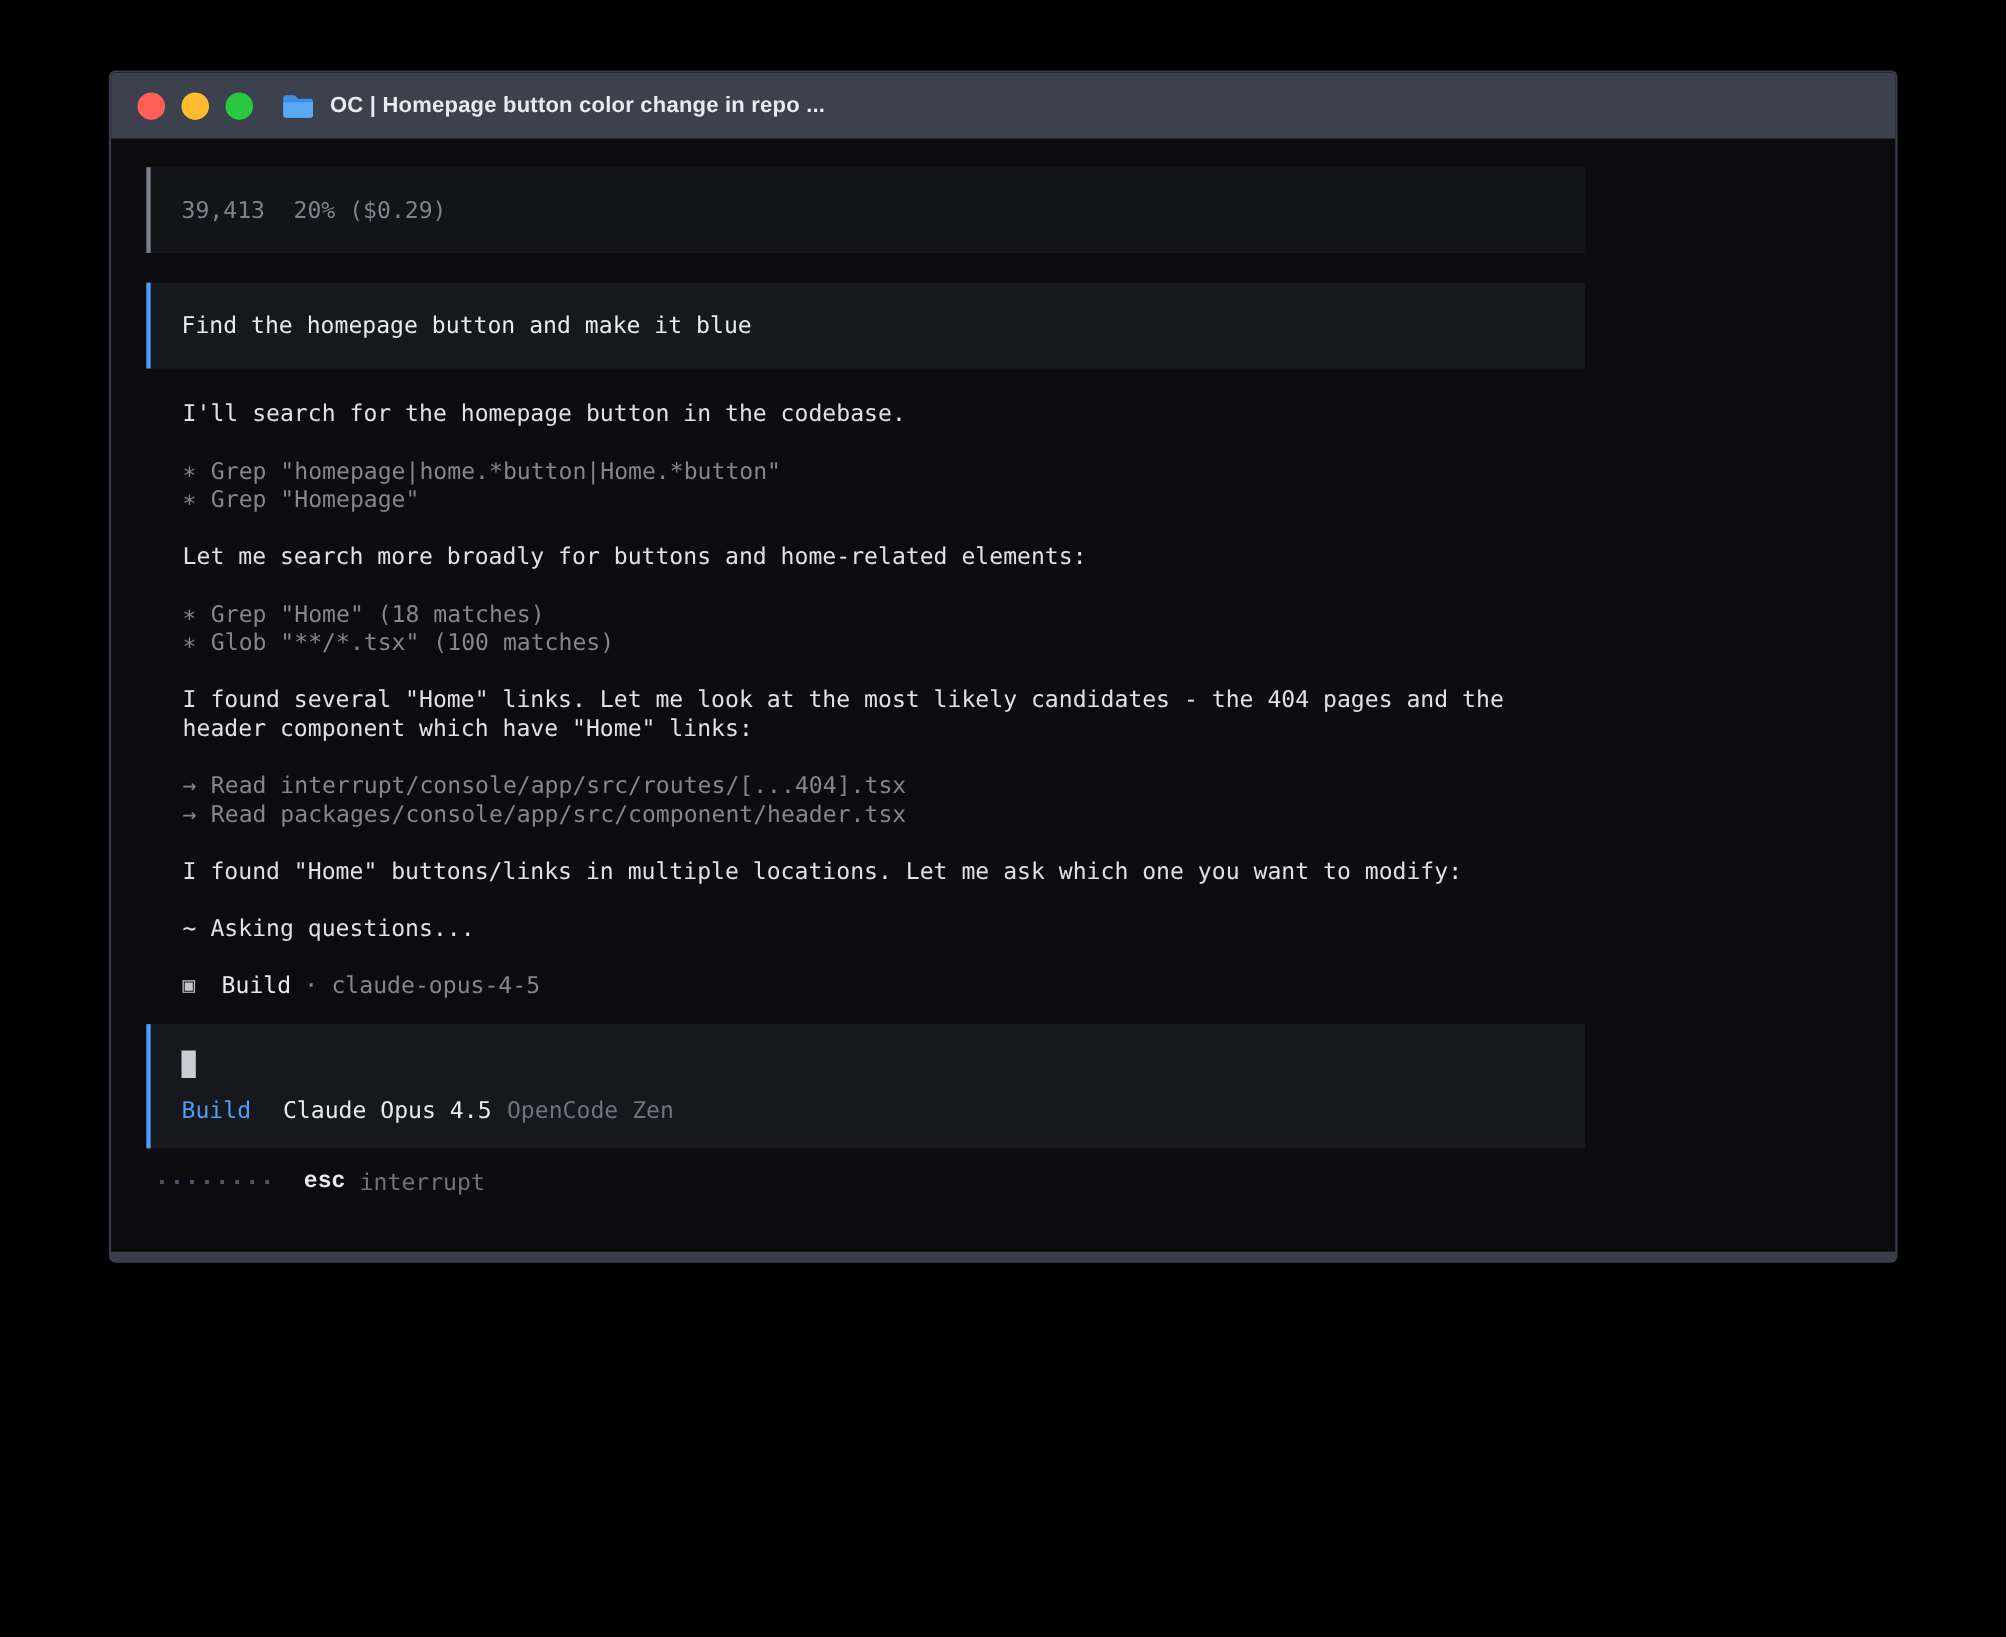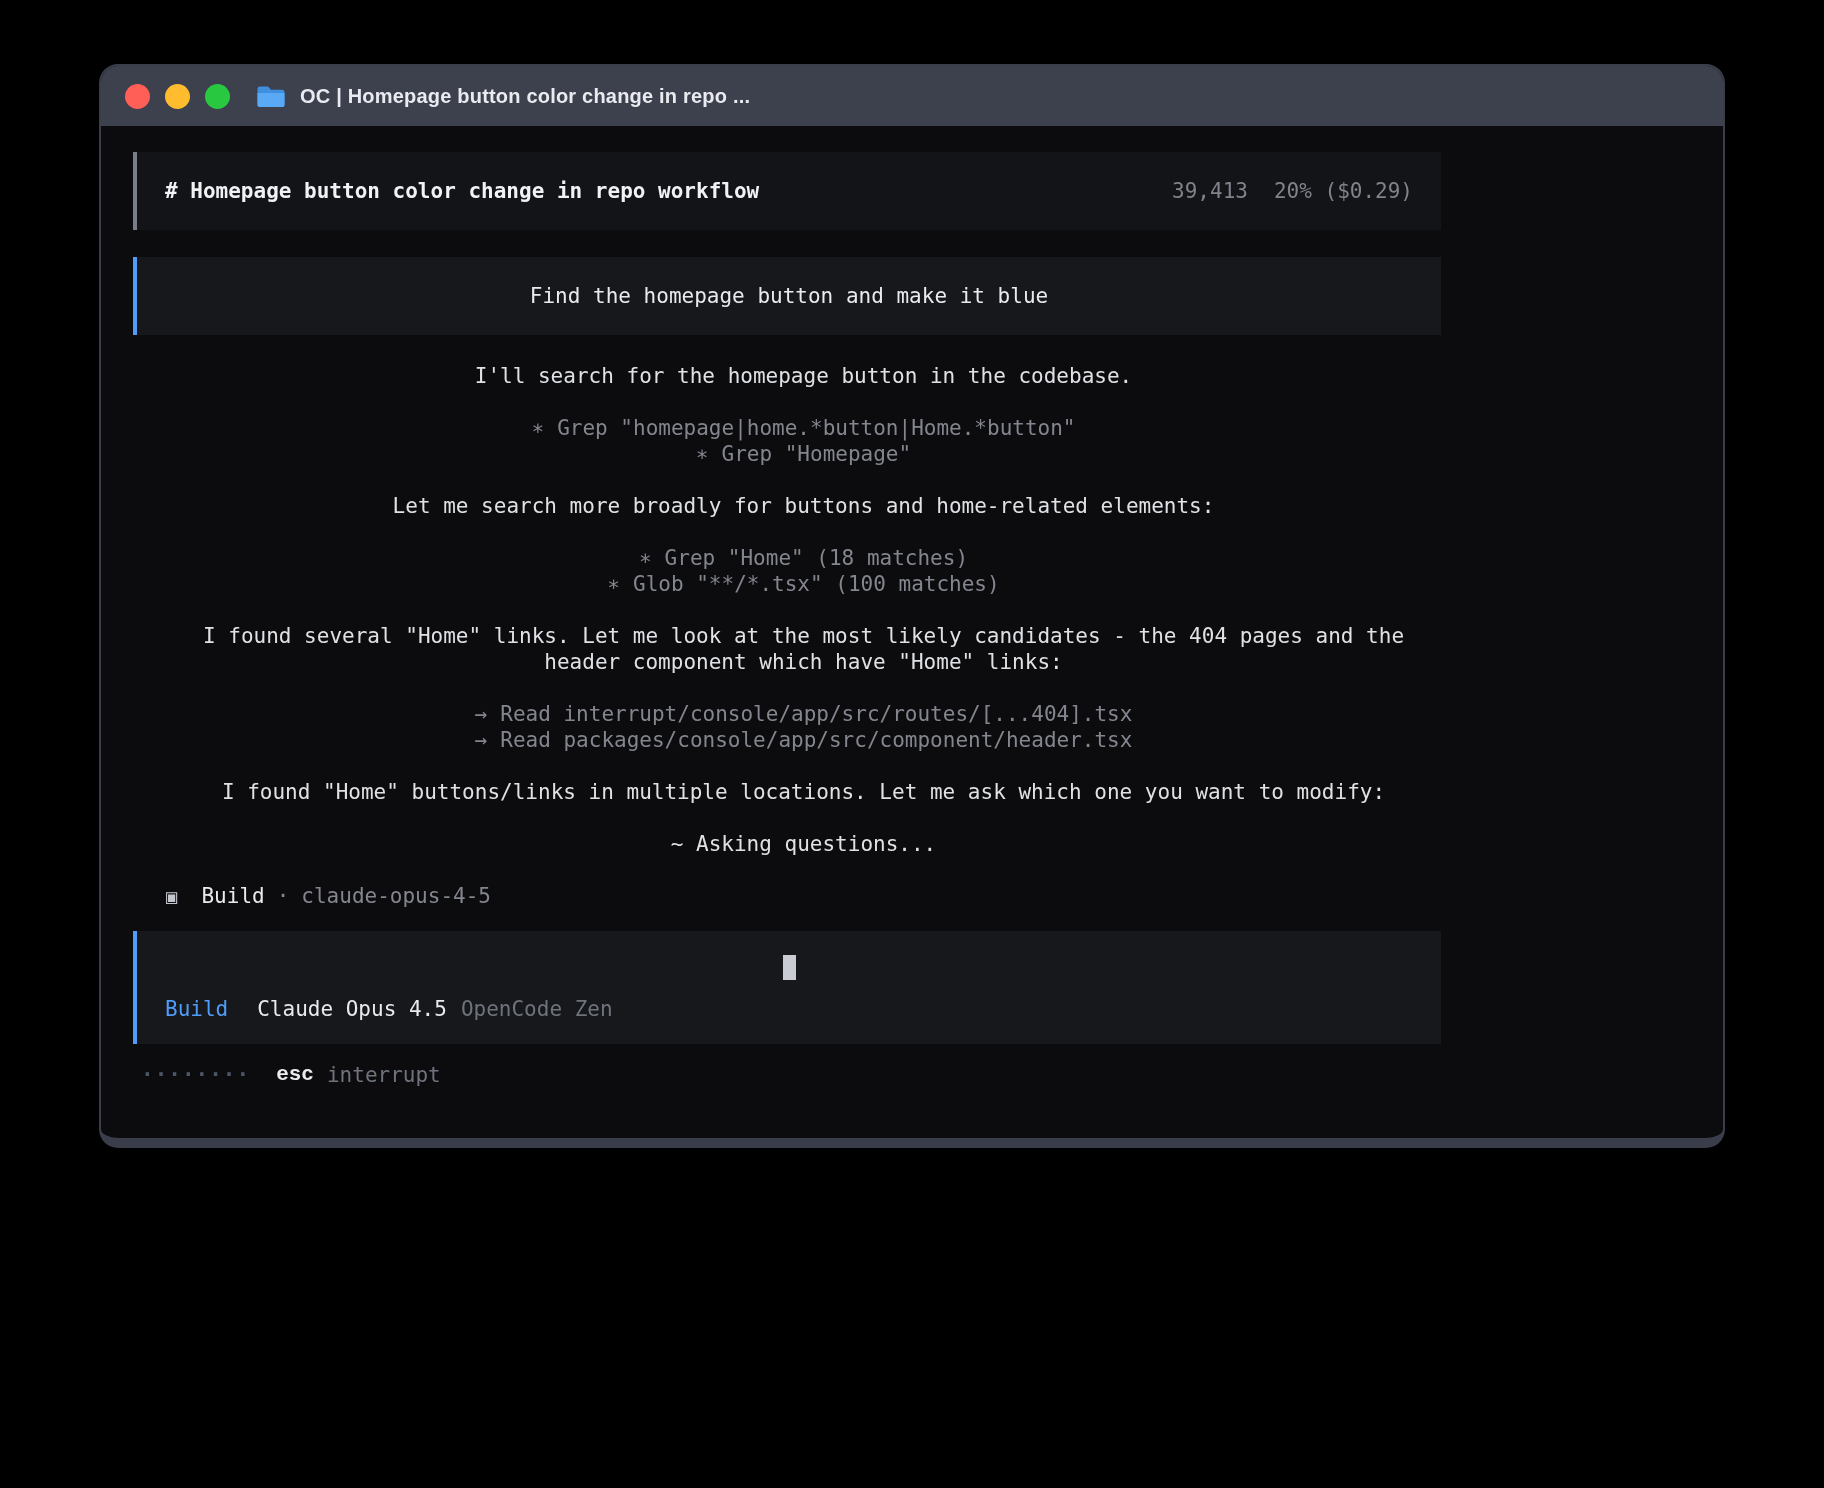--- a/index.html
+++ b/index.html
@@ -8,23 +8,23 @@
     width:1824px; height:1488px;
     font-family:"DejaVu Sans Mono", monospace;
     overflow:hidden;
   }
   .window {
     width:1626px; height:1084px;
     margin:64px auto 0;
     background:#0c0c0e;
     border:2px solid #3a3e4b;
     border-bottom-width:10px;
-    border-radius:19px;
+    border-radius:6px;
     overflow:hidden;
-    display:flex; flex-direction:column;text-align:center;
+    display:flex; flex-direction:column;
   }
   .titlebar {
     flex:none; height:60px;
     background:#3d414e;
     display:flex; align-items:center;
     padding:0 24px;
     font-family:"Liberation Sans", sans-serif;
   }
   .lights { display:flex; gap:15px; }
   .light { width:25px; height:25px; border-radius:50%; border:none; padding:0; cursor:default; }
@@ -115,21 +115,20 @@
           <path d="M1.5 9 h27 v11.5 q0 2.5-2.5 2.5 H4 q-2.5 0-2.5-2.5 Z" fill="#5aa9f7"></path>
         </svg>
       </span>
       <span class="window-title">OC | Homepage button color change in repo ...</span>
     </div>
   </div>
 
   <div class="content">
 
     <div class="block header-block">
-      <span class="header-title"># Homepage button color change in repo workflow</span>
       <span class="header-meta">
         <span>39,413</span>
         <span>20% ($0.29)</span>
       </span>
     </div>
 
     <div class="block user-block">
       <span>Find the homepage button and make it blue</span>
     </div>
 

